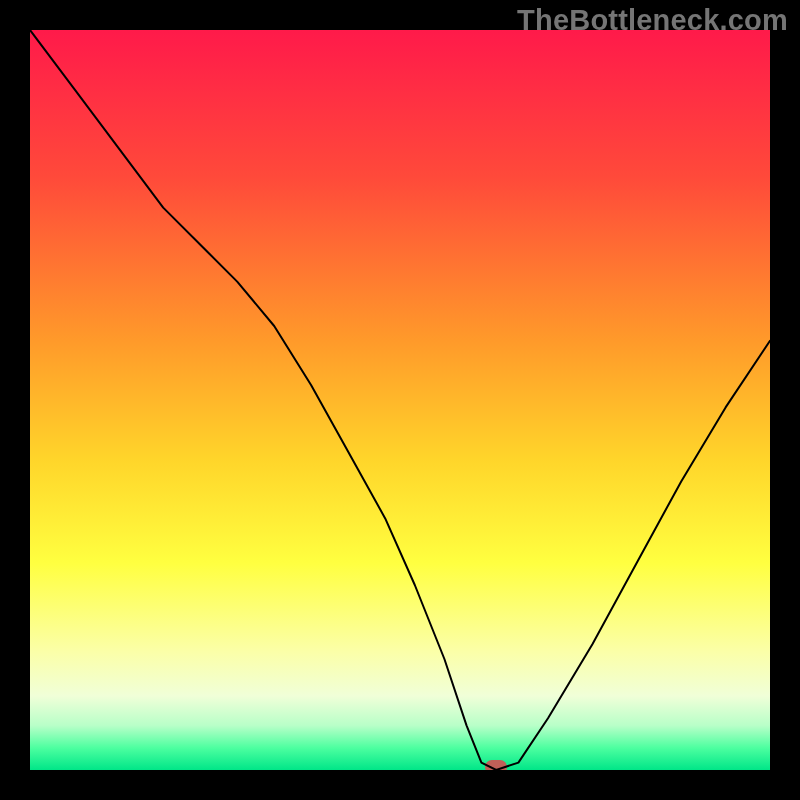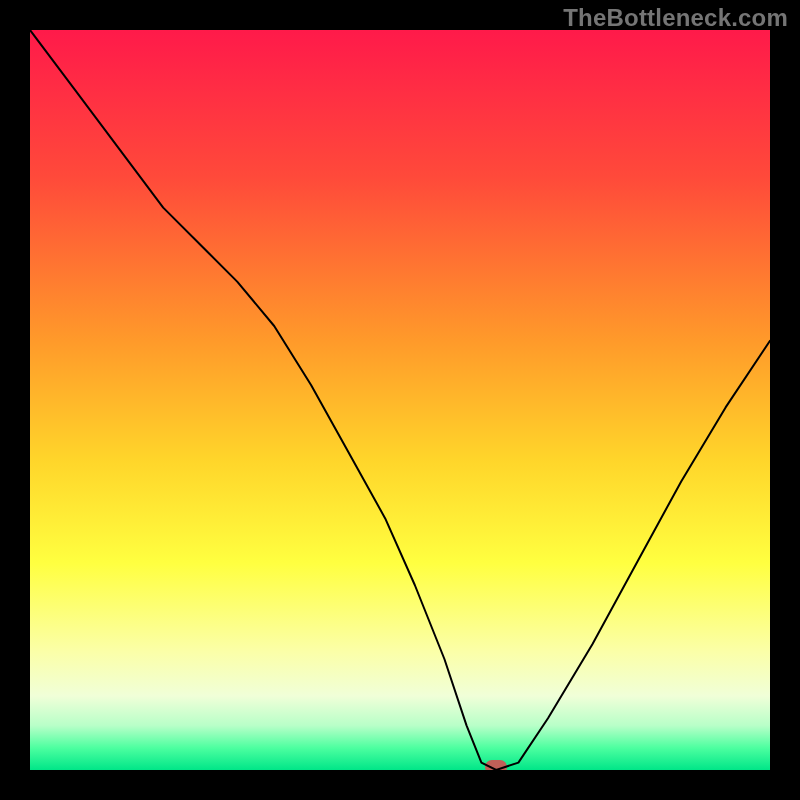--- a/index.html
+++ b/index.html
@@ -15,21 +15,21 @@
     position: relative;
     width: 800px;
     height: 800px;
     background: #000;
   }
   .watermark {
     position: absolute;
     top: 4px;
     right: 12px;
     color: #757575;
-    font-size: 24px;
+    font-size: 29px;
     font-weight: 600;
     letter-spacing: 0.2px;
     z-index: 40;
   }
   .plot-area {
     position: absolute;
     left: 30px;
     top: 30px;
     width: 740px;
     height: 740px;

